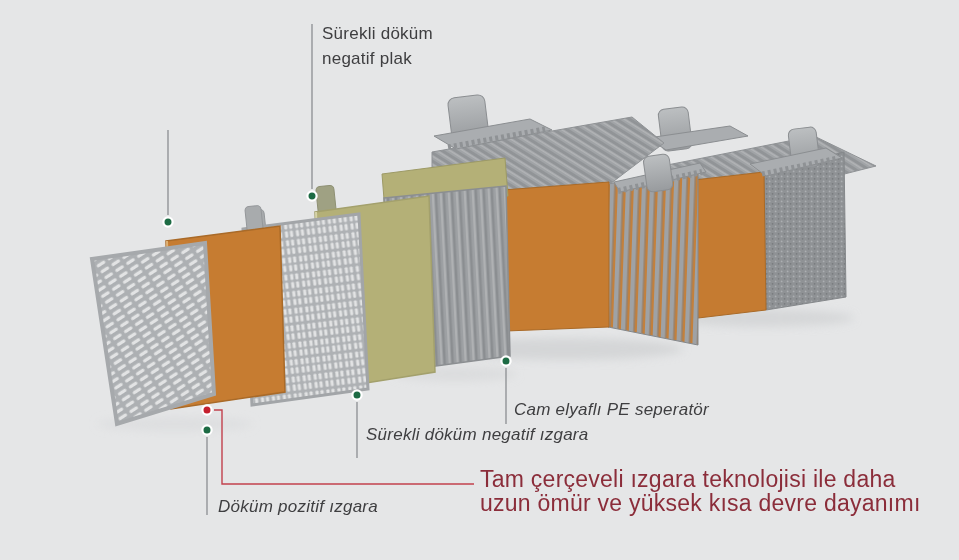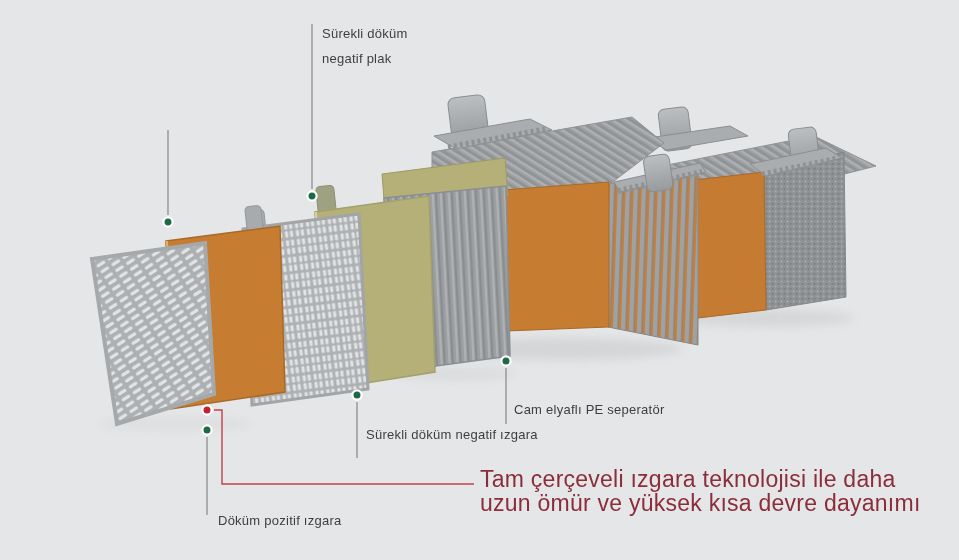--- a/index.html
+++ b/index.html
@@ -7,24 +7,24 @@
     width:959px;height:560px;
     background:var(--bg,#e5e6e7);
     font-family:"Liberation Sans", sans-serif;
     overflow:hidden;position:relative;
   }
   #stage{position:relative;width:959px;height:560px;}
   #art{position:absolute;left:0;top:0;}
   .lbl{
     position:absolute;
     color:var(--text,#3e3e40);
-    font-size:13px;line-height:25px;letter-spacing:.25px;
+    font-size:17px;line-height:25px;letter-spacing:.25px;
     white-space:pre-line;
   }
-  .lbl.single{white-space:nowrap;}
+  .lbl.single{white-space:nowrap;font-style:italic;}
   .lbl.callout{
     color:var(--callout,#8b2d3a);
     font-size:23px;line-height:24px;
   }
   .dot{fill:var(--green,#1d6b44);stroke:#ffffff;stroke-width:2.2;}
   .dot.red{fill:var(--red,#c5202e);}
   .lead{stroke:var(--conn,#8b8e91);stroke-width:1.3;fill:none;}
   .lead.red{stroke:var(--connred,#c2414d);stroke-width:1.4;}
 </style>
 </head>
@@ -169,17 +169,17 @@
 </svg>
 
   <div class="lbl" style="left:322px;top:21px;">Sürekli döküm
 negatif plak</div>
 
 
   <div class="lbl single" style="left:514px;top:397px;">Cam elyaflı PE seperatör</div>
 
   <div class="lbl single" style="left:366px;top:422px;">Sürekli döküm negatif ızgara</div>
 
-  <div class="lbl single" style="left:218px;top:494px;margin-top:14px;">Döküm pozitif ızgara</div>
+  <div class="lbl single" style="left:218px;top:494px;">Döküm pozitif ızgara</div>
 
   <div class="lbl callout" style="left:480px;top:467px;">Tam çerçeveli ızgara teknolojisi ile daha
 uzun ömür ve yüksek kısa devre dayanımı</div>
 </div>
 
 </body></html>

